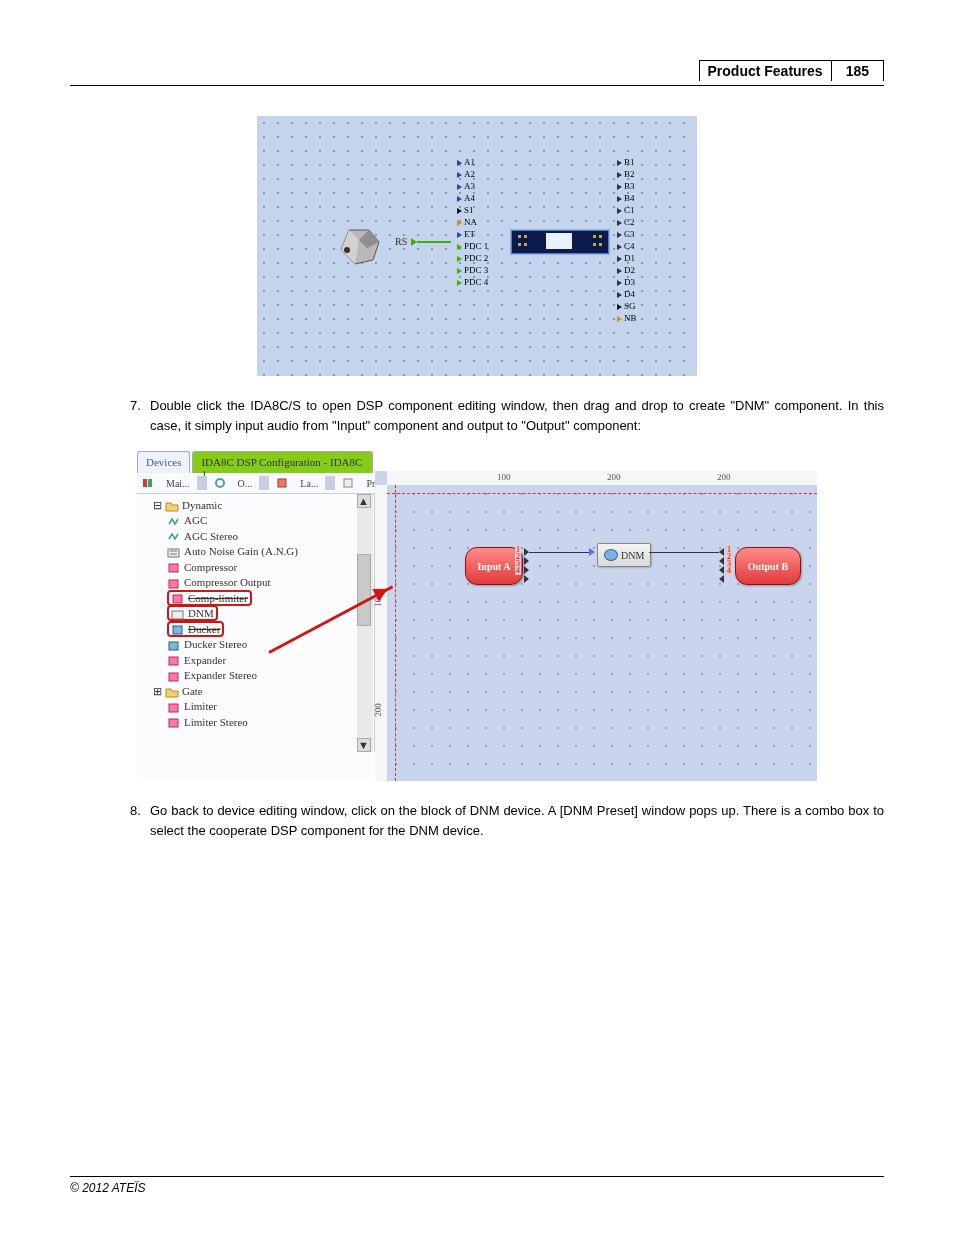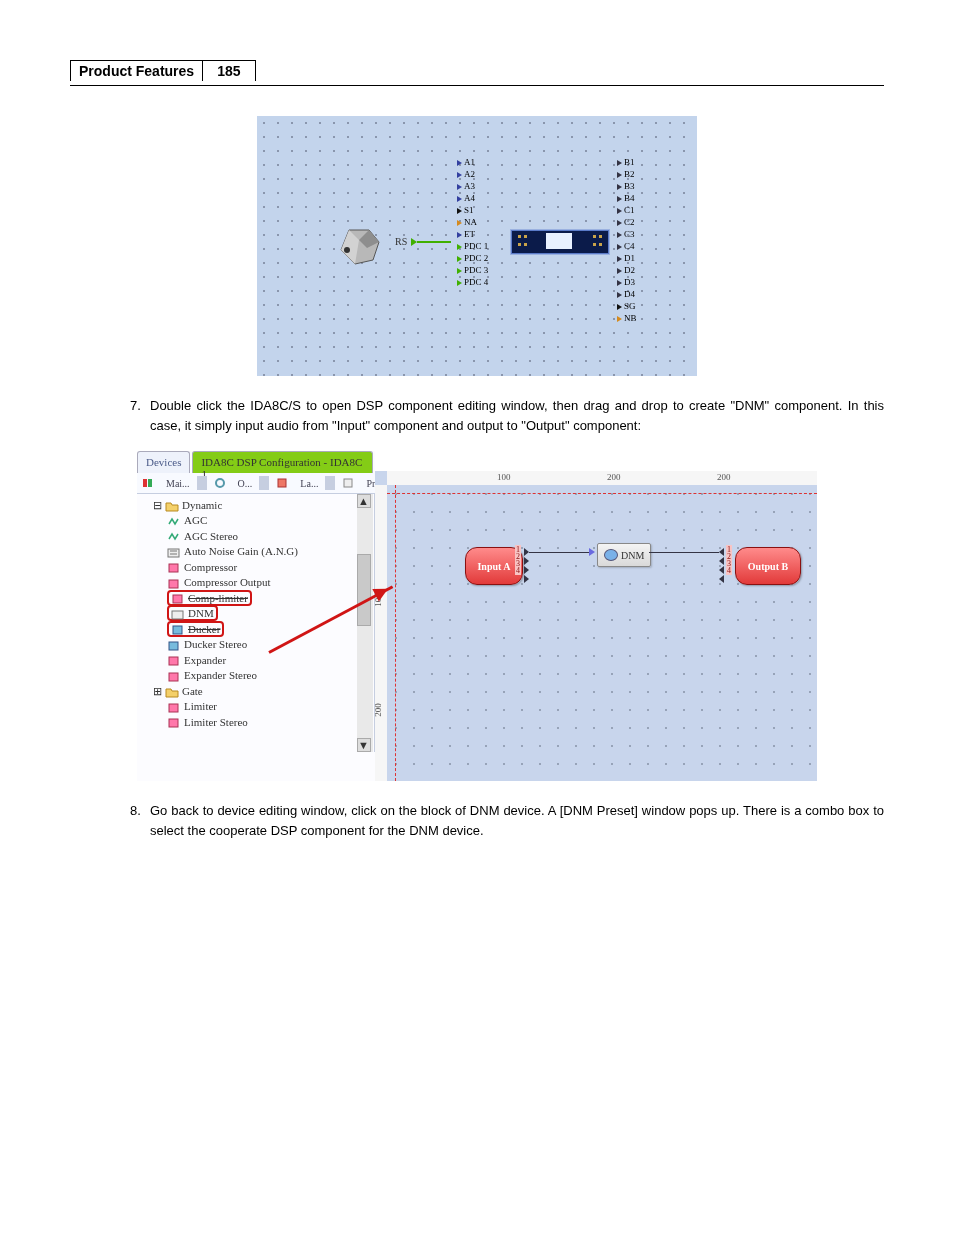--- a/index.html
+++ b/index.html
@@ -1,17 +1,17 @@
 <!DOCTYPE html>
 <html><head>
 <meta charset="utf-8">
 <style>
   body{margin:0;background:#fff;font-family:Arial,Helvetica,sans-serif;font-size:13px;color:#000}
   .page{width:954px;height:1235px;position:relative;margin:0 auto;box-sizing:border-box;padding:60px 70px 40px 70px}
-  .header-row{display:flex;align-items:center;margin-bottom:4px}
+  .header-row{display:flex;justify-content:flex-end;align-items:center;margin-bottom:4px}
   .header-title{font-weight:bold;font-size:14px;border:1px solid #000;border-bottom:none;padding:2px 8px;border-right:none}
   .header-page{font-weight:bold;font-size:14px;border:1px solid #000;border-bottom:none;padding:2px 14px}
   .hr{border:0;border-top:1.5px solid #000;margin:0 0 30px 0}
   
   .dg1{width:440px;height:260px;margin:0 auto 20px auto;background:#c3d4ec;position:relative;overflow:hidden}
   .dg1 .dots{position:absolute;inset:0;background-image:radial-gradient(#8a96ad 1px,transparent 1px);background-size:14px 14px}
   .poly{position:absolute;left:80px;top:110px}
   .rs-label{position:absolute;left:138px;top:120px;font:10px Tahoma;color:#333}
   .rs-tri{position:absolute;left:154px;top:122px;width:0;height:0;border-top:4px solid transparent;border-bottom:4px solid transparent;border-left:6px solid #40b000}
   .rs-line{position:absolute;left:160px;top:125px;height:2px;width:34px;background:#40b000}
@@ -270,13 +270,17 @@
       </div>
     </div>
 
     <div class="arrow" style="left:132px;top:200px;width:140px;transform:rotate(-28deg)"></div>
   </div>
 
   <div class="instr-block">
     <p class="instr"><span class="num">8.</span><span>Go back to device editing window, click on the block of DNM device. A [DNM Preset] window pops up. There is a combo box to select the cooperate  DSP component for the DNM device.</span></p>
   </div>
 
+  <div class="footer-wrap">
+    <hr class="footer-hr">
+    <div class="footer">© 2012 ATEÏS</div>
+  </div>
 </div>
 
 </body></html>

